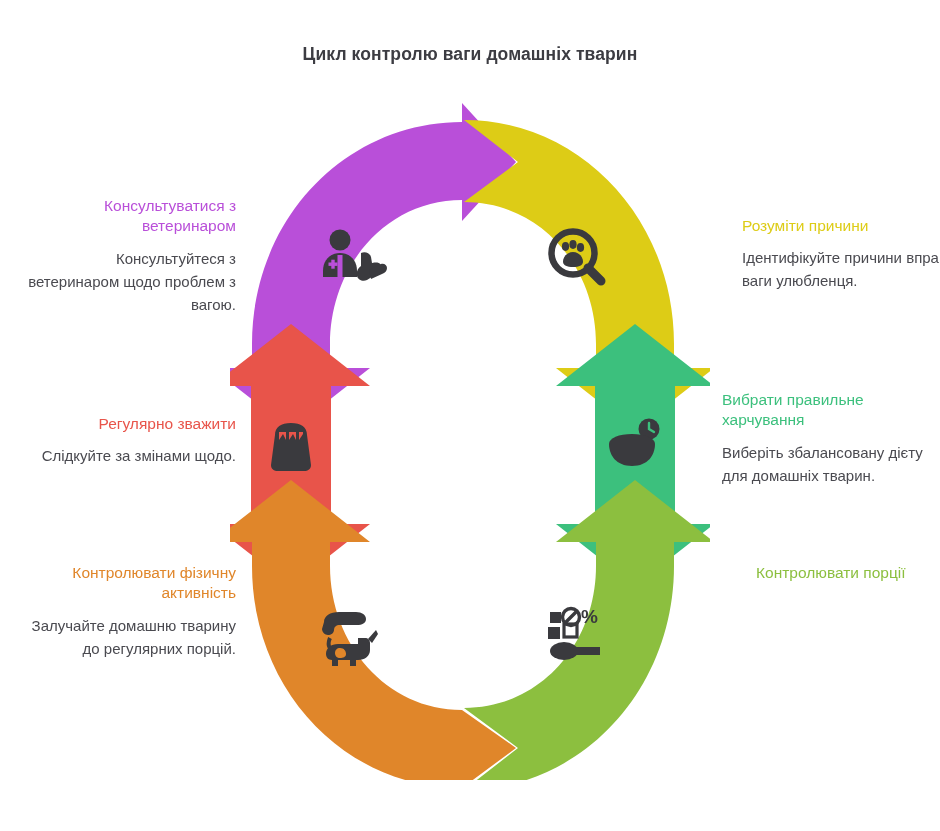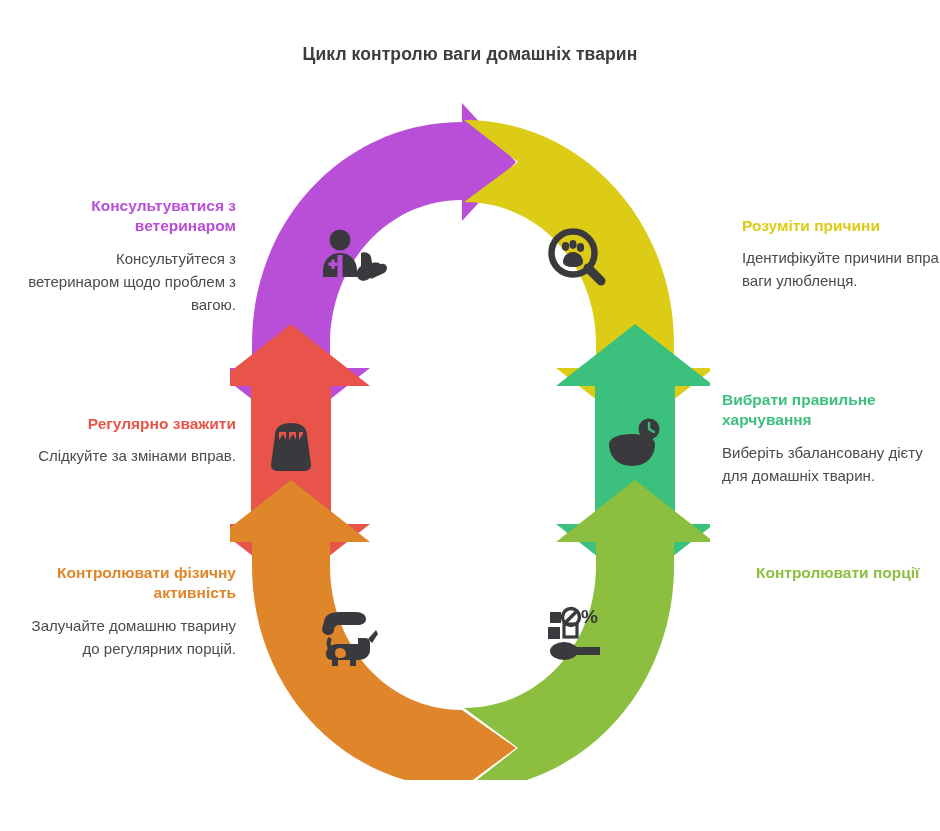--- a/index.html
+++ b/index.html
@@ -37,21 +37,21 @@
     top: 100px;
   }
   .txt-block {
     position: absolute;
     width: 212px;
   }
   .txt-left  { text-align: right; }
   .txt-right { text-align: left; }
   .blk-title {
     font-size: 15.5px;
-    font-weight: bold;
+    font-weight: normal;
     line-height: 1.32;
     margin: 0 0 11px 0;
   }
   .blk-body {
     font-size: 15px;
     color: #4a4a50;
     line-height: 1.52;
     margin: 0;
   }
   
@@ -217,21 +217,21 @@
     </g>
   </svg>
 
   <div class="txt-block txt-left" id="blk-vet">
     <p class="blk-title" style="color:#b94fd9">Консультуватися з ветеринаром</p>
     <p class="blk-body">Консультуйтеся з ветеринаром щодо проблем з вагою.</p>
   </div>
 
   <div class="txt-block txt-left" id="blk-weigh">
     <p class="blk-title" style="color:#e8544a">Регулярно зважити</p>
-    <p class="blk-body">Слідкуйте за змінами вправ.</p>
+    <p class="blk-body">Слідкуйте за змінами щодо.</p>
   </div>
 
   <div class="txt-block txt-left" id="blk-activity">
     <p class="blk-title" style="color:#e0862a">Контролювати фізичну активність</p>
     <p class="blk-body">Залучайте домашню тварину до регулярних порцій.</p>
   </div>
 
   <div class="txt-block txt-right" id="blk-causes">
     <p class="blk-title" style="color:#ddcc16">Розуміти причини</p>
     <p class="blk-body">Ідентифікуйте причини вправ ваги улюбленця.</p>

